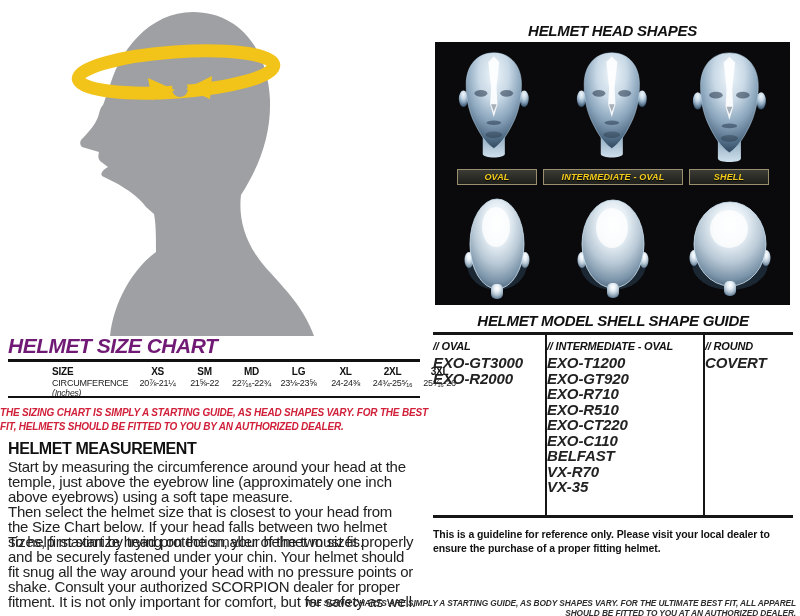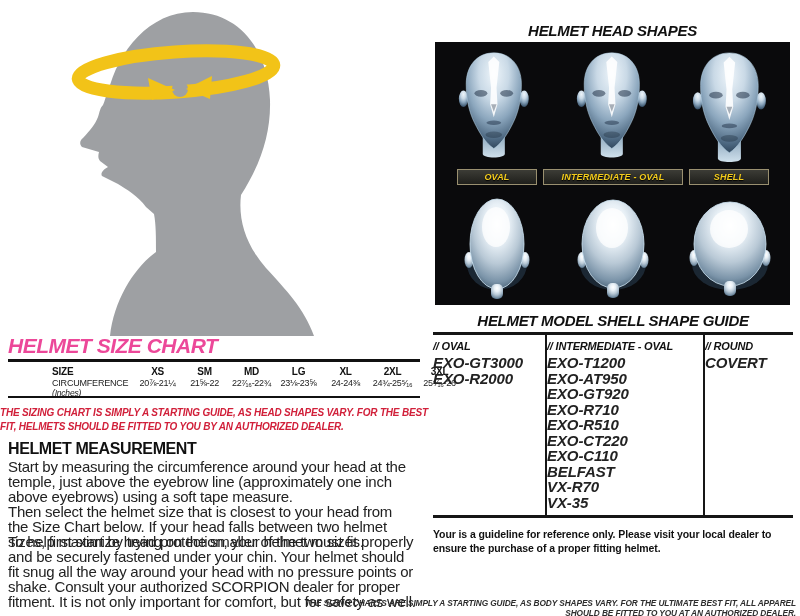--- a/index.html
+++ b/index.html
@@ -3,21 +3,21 @@
 <meta charset="utf-8">
 <style>
   * { margin:0; padding:0; box-sizing:border-box; }
   html,body { background:#fff; }
   body { font-family:"Liberation Sans", sans-serif; }
   .page { position:relative; width:800px; height:616px; background:#fff; overflow:hidden; }
 
   
   .head-diagram { position:absolute; left:38px; top:0; width:344px; height:336px; }
 
-  .sc-title { position:absolute; left:8px; top:334px; font-size:21px; font-weight:bold; font-style:italic; letter-spacing:-0.5px; color:#ec4899; }
+  .sc-title { position:absolute; left:8px; top:334px; font-size:21px; font-weight:bold; font-style:italic; letter-spacing:-0.5px; color:#701a75; }
   .sc-rule-top { position:absolute; left:8px; top:359px; width:412px; height:3px; background:#111; }
   .sc-rule-bottom { position:absolute; left:8px; top:396px; width:412px; height:2px; background:#111; }
 
   .sc-row { position:absolute; left:8px; width:412px; display:flex; align-items:flex-start;padding-left:44px; }
   .sc-row.head { top:366px; font-size:10px; font-weight:bold; color:#111; }
   .sc-row.vals { top:378px; font-size:9px; color:#222; }
   .sc-label { width:82px; flex:none; text-align:left; letter-spacing:-0.2px; }
   .sc-label .unit { font-style:italic; display:block; font-size:8.5px; }
   .sc-cell { width:47px; flex:none; text-align:center; letter-spacing:-0.3px; white-space:nowrap; }
 
@@ -212,33 +212,32 @@
 
   <div class="sg-table">
     <div class="sg-col">
       <div class="sg-head">// OVAL</div>
       <div class="sg-model">EXO-GT3000</div>
       <div class="sg-model">EXO-R2000</div>
     </div>
     <div class="sg-col">
       <div class="sg-head">// INTERMEDIATE - OVAL</div>
       <div class="sg-model">EXO-T1200</div>
-      <div class="sg-model">EXO-AT950</div>
       <div class="sg-model">EXO-GT920</div>
       <div class="sg-model">EXO-R710</div>
       <div class="sg-model">EXO-R510</div>
       <div class="sg-model">EXO-CT220</div>
       <div class="sg-model">EXO-C110</div>
       <div class="sg-model">BELFAST</div>
       <div class="sg-model">VX-R70</div>
       <div class="sg-model">VX-35</div>
     </div>
     <div class="sg-col">
       <div class="sg-head">// ROUND</div>
       <div class="sg-model">COVERT</div>
     </div>
   </div>
 
-  <div class="sg-note">Your is a guideline for reference only. Please visit your local dealer to ensure the purchase of a proper fitting helmet.</div>
+  <div class="sg-note">This is a guideline for reference only. Please visit your local dealer to ensure the purchase of a proper fitting helmet.</div>
 
   <div class="footer-disclaimer">THE SIZING CHARTS ARE SIMPLY A STARTING GUIDE, AS BODY SHAPES VARY. FOR THE ULTIMATE BEST FIT, ALL APPAREL SHOULD BE FITTED TO YOU AT AN AUTHORIZED DEALER.</div>
 
 </div>
 
 </body></html>

